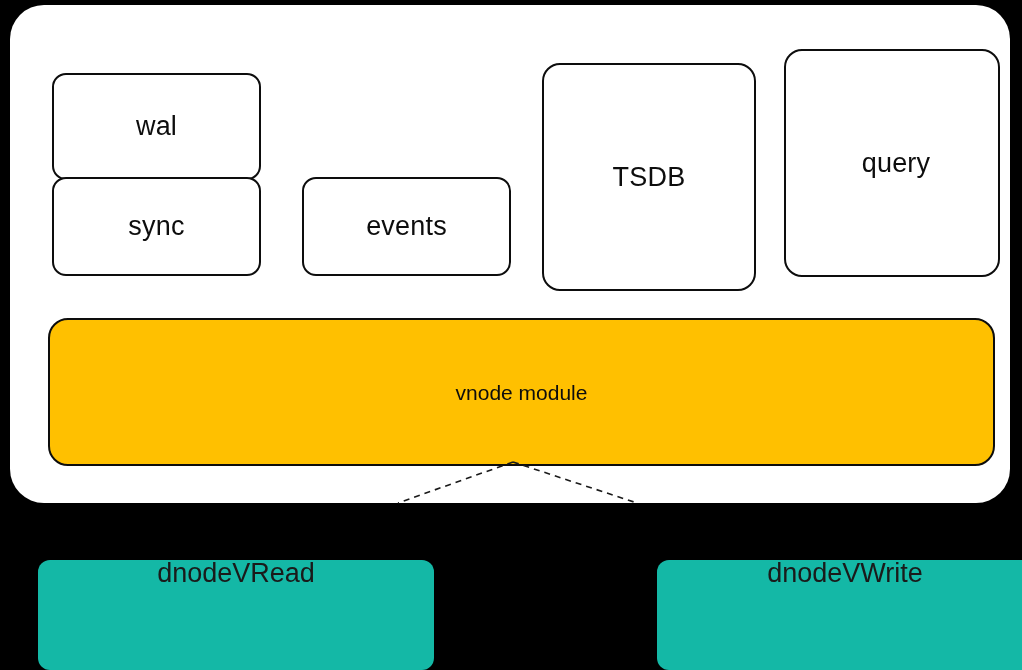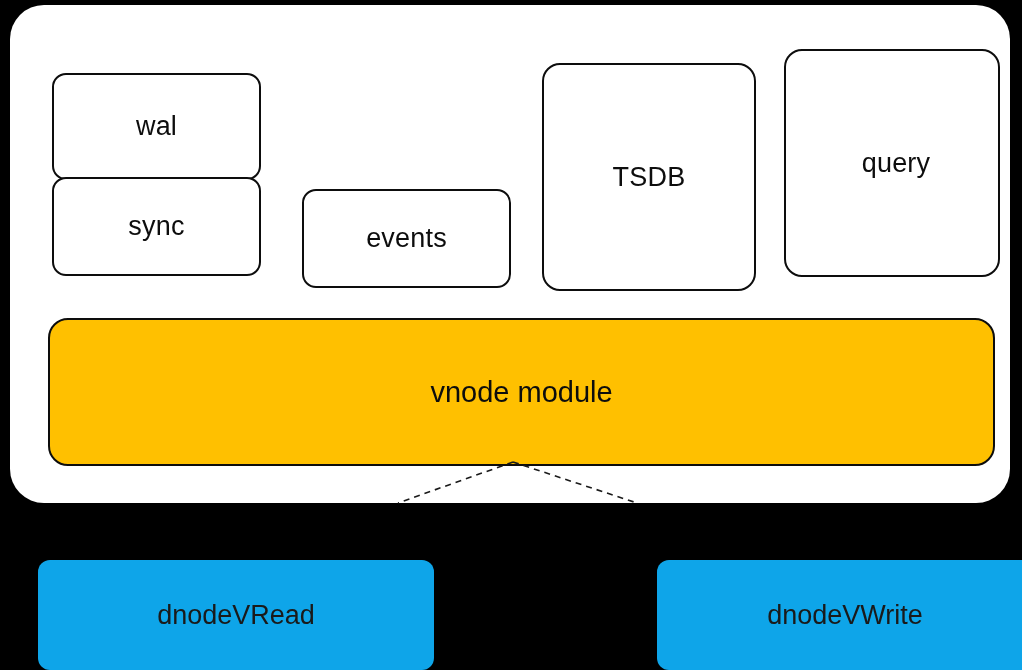--- a/index.html
+++ b/index.html
@@ -51,63 +51,63 @@
     font-size: 27px;
     color: #0d0d0d;
     line-height: 1;
     letter-spacing: 0.2px;
   }
 
   
   .box-wal    { left: 42px;  top: 41px;  width: 209px; height: 107px; margin-top: 27px; }
   .box-sync   { left: 42px;  top: 172px; width: 209px; height: 99px; justify-content: center;  }
   .box-cq     { left: 292px; top: 41px;  width: 209px; height: 107px; }
-  .box-events { left: 292px; top: 172px; width: 209px; height: 99px; margin-top: 12px;  }
+  .box-events { left: 292px; top: 172px; width: 209px; height: 99px;  }
   .box-tsdb   { left: 532px; top: 58px;  width: 214px; height: 228px; border-radius: 18px; }
   .box-query  { left: 774px; top: 44px;  width: 216px; height: 228px; border-radius: 18px; padding-left: 8px; }
 
   
   .vnode-module {
     position: absolute;
     left: 38px;
     top: 313px;
     width: 947px;
     height: 148px;
     background: #ffc000;
     border: 2px solid #0d0d0d;
     border-radius: 20px;
     box-sizing: border-box;
     display: flex;
     align-items: center;
     justify-content: center;
   }
   .vnode-module .box-label {
-    font-size: 29px;
+    font-size: 21px;
     color: #0d0d0d;
     line-height: 1;
   }
 
   
   .connectors {
     position: absolute;
     left: 0;
     top: 0;
     width: 1022px;
     height: 670px;
     pointer-events: none;
   }
 
   
   .dnode-box {
     position: absolute;
-    background: #0ea5e9;
+    background: #14b8a6;
     border-radius: 12px;
     box-sizing: border-box;
     display: flex;
-    align-items: center;
+    align-items: flex-start;
     justify-content: center;
   }
   .dnode-box .box-label {
     font-size: 27px;
     color: #1a1a1a;
     line-height: 1;
   }
   .box-vread  { left: 38px;  top: 560px; width: 396px; height: 110px; }
   .box-vwrite { left: 610px; top: 560px; width: 376px; height: 110px; margin-left: 47px; }
 </style>

